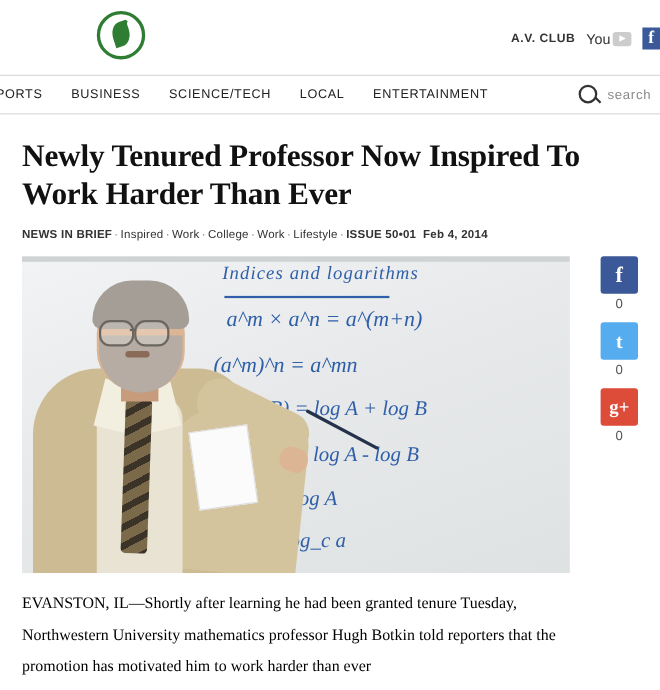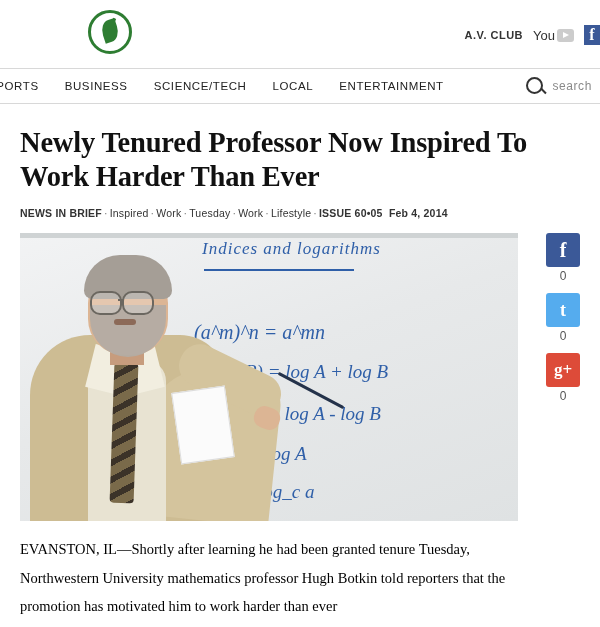--- a/index.html
+++ b/index.html
@@ -401,30 +401,31 @@
   <div class="nav-search">
     <span class="search-glyph"></span>
     <span>search</span>
   </div>
 </div>
 
 <div class="article">
   <h1 class="headline">Newly Tenured Professor Now Inspired To Work Harder Than Ever</h1>
 
   <div class="meta">
-    <span class="kicker">NEWS IN BRIEF</span><span class="sep">·</span><span>Inspired</span><span class="sep">·</span><span>Work</span><span class="sep">·</span><span>Tuesday</span><span class="sep">·</span><span>Work</span><span class="sep">·</span><span>Lifestyle</span><span class="sep">·</span><span class="issue">ISSUE 60•05</span>&nbsp;&nbsp;<span class="date">Feb 4, 2014</span>
+    <span class="kicker">NEWS IN BRIEF</span><span class="sep">·</span><span>Inspired</span><span class="sep">·</span><span>Work</span><span class="sep">·</span><span>College</span><span class="sep">·</span><span>Work</span><span class="sep">·</span><span>Lifestyle</span><span class="sep">·</span><span class="issue">ISSUE 50•01</span>&nbsp;&nbsp;<span class="date">Feb 4, 2014</span>
   </div>
 
   <div class="photo-row">
     <div class="photo">
       <div class="board"></div>
       <div class="board-edge-top"></div>
 
       <div class="chalk l1">Indices and logarithms</div>
       <div class="chalk rule"></div>
+      <div class="chalk l2">a^m × a^n = a^(m+n)</div>
       <div class="chalk l3">(a^m)^n = a^mn</div>
       <div class="chalk l4">log (AB) = log A + log B</div>
       <div class="chalk l5">log (A/B) = log A - log B</div>
       <div class="chalk l6">n log A</div>
       <div class="chalk l7">log_c a</div>
 
       <div class="man">
         <div class="m-body"></div>
         <div class="m-shoulder-r"></div>
         <div class="m-shirt"></div>

